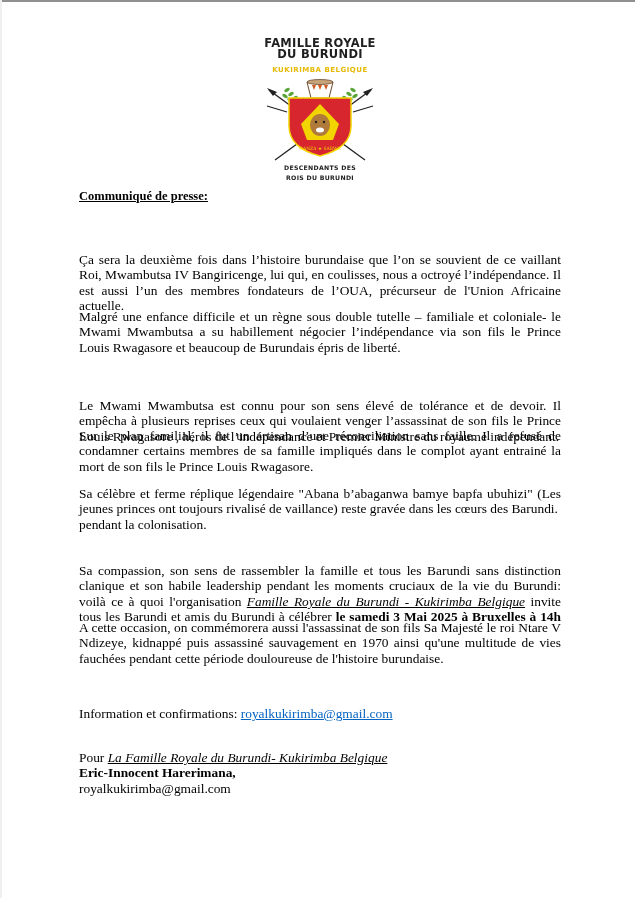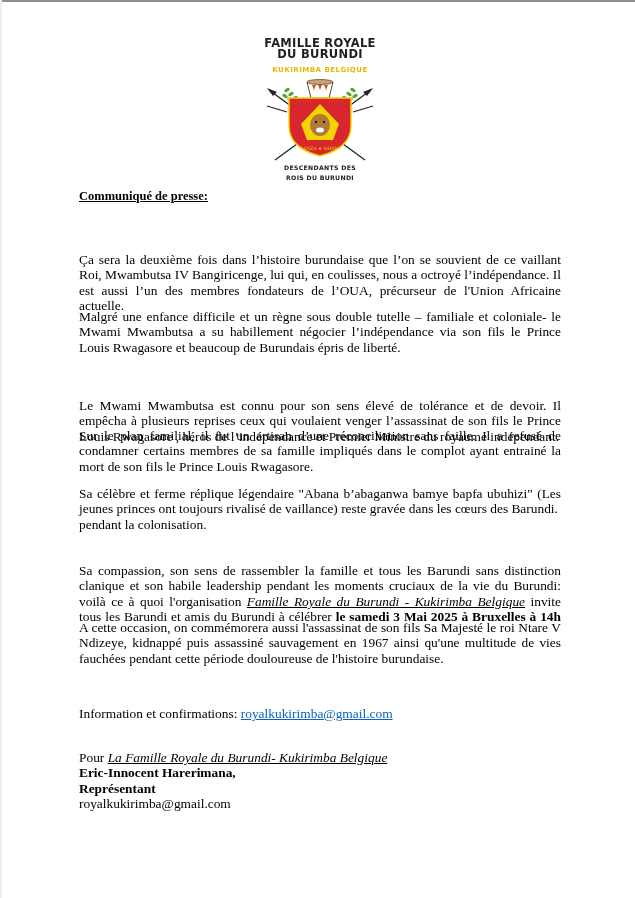--- a/index.html
+++ b/index.html
@@ -101,23 +101,22 @@
   <p class="p3">Le Mwami Mwambutsa  est connu  pour son sens élevé de tolérance et de devoir.  Il empêcha à plusieurs reprises ceux qui voulaient venger l’assassinat de son fils le Prince Louis Rwagasore , héros de l’indépendance et  Premier  Ministre du royaume indépendant.</p>
   <p class="p4">Sur le plan familial,  il fut un artisan d’une réconciliation sans faille. Il a refusé de condamner certains membres de sa famille  impliqués dans le complot ayant entrainé la mort de son fils le Prince Louis Rwagasore.</p>
 
   <div class="p5">
     <p>Sa célèbre et ferme réplique légendaire "Abana b’abaganwa bamye bapfa ubuhizi"  (Les jeunes princes ont toujours rivalisé de vaillance) reste gravée dans les cœurs des Barundi.</p>
     <p>pendant la colonisation.</p>
   </div>
 
   <p class="p6 justify-last"><span>Sa compassion, son sens de rassembler la famille et tous les Barundi sans distinction clanique et son habile leadership pendant les moments cruciaux de la vie du Burundi: voilà ce à quoi l'organisation </span><i>Famille Royale du Burundi - Kukirimba Belgique</i><span> invite  tous les Barundi et amis du Burundi à célébrer </span><b>le samedi 3 Mai 2025 à Bruxelles à 14h</b></p>
 
-  <p class="p7">A cette occasion, on commémorera aussi l'assassinat de son fils Sa Majesté le roi Ntare V Ndizeye, kidnappé puis assassiné sauvagement en 1967 ainsi qu'une multitude de vies fauchées pendant cette période douloureuse de l'histoire burundaise.</p>
+  <p class="p7">A cette occasion, on commémorera aussi l'assassinat de son fils Sa Majesté le roi Ntare V Ndizeye, kidnappé puis assassiné sauvagement en 1970 ainsi qu'une multitude de vies fauchées pendant cette période douloureuse de l'histoire burundaise.</p>
 
   <p class="p8"><span>Information et confirmations: </span><a class="link">royalkukirimba@gmail.com</a></p>
 
   <div class="sig">
     <p><span>Pour </span><i>La Famille Royale du Burundi-  Kukirimba Belgique</i></p>
     <p><b>Eric-Innocent Harerimana,</b></p>
-    <p><b>Représentant</b></p>
     <p>royalkukirimba@gmail.com</p>
   </div>
 </div>
 
 </body></html>

